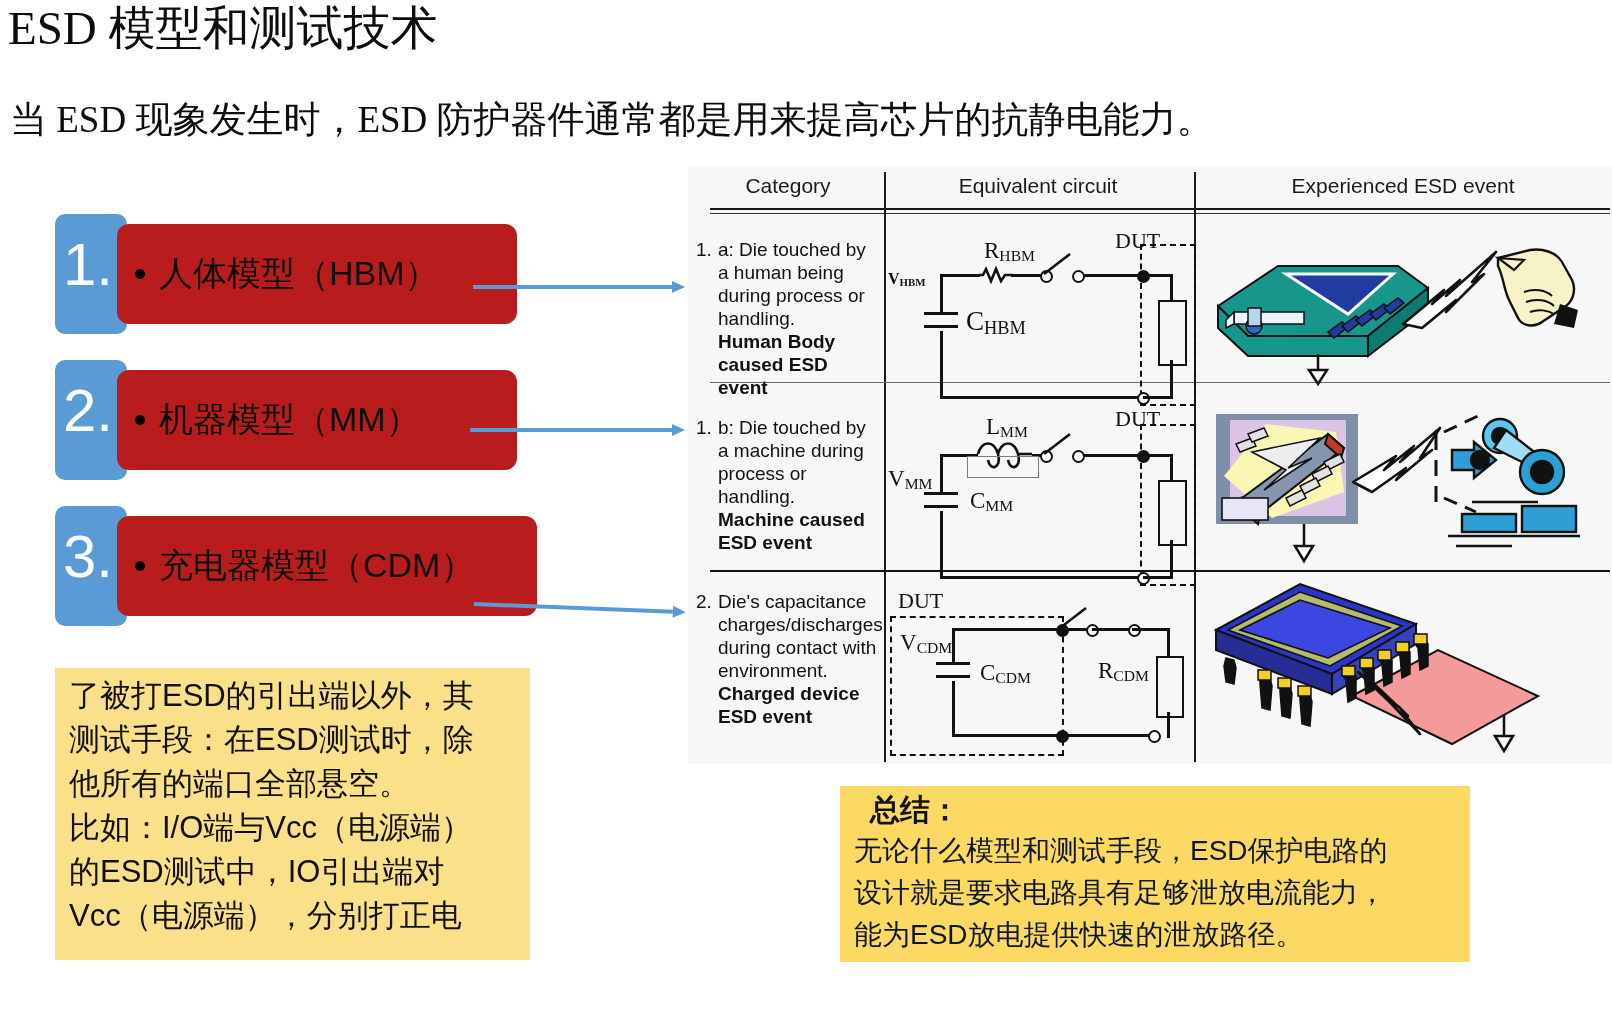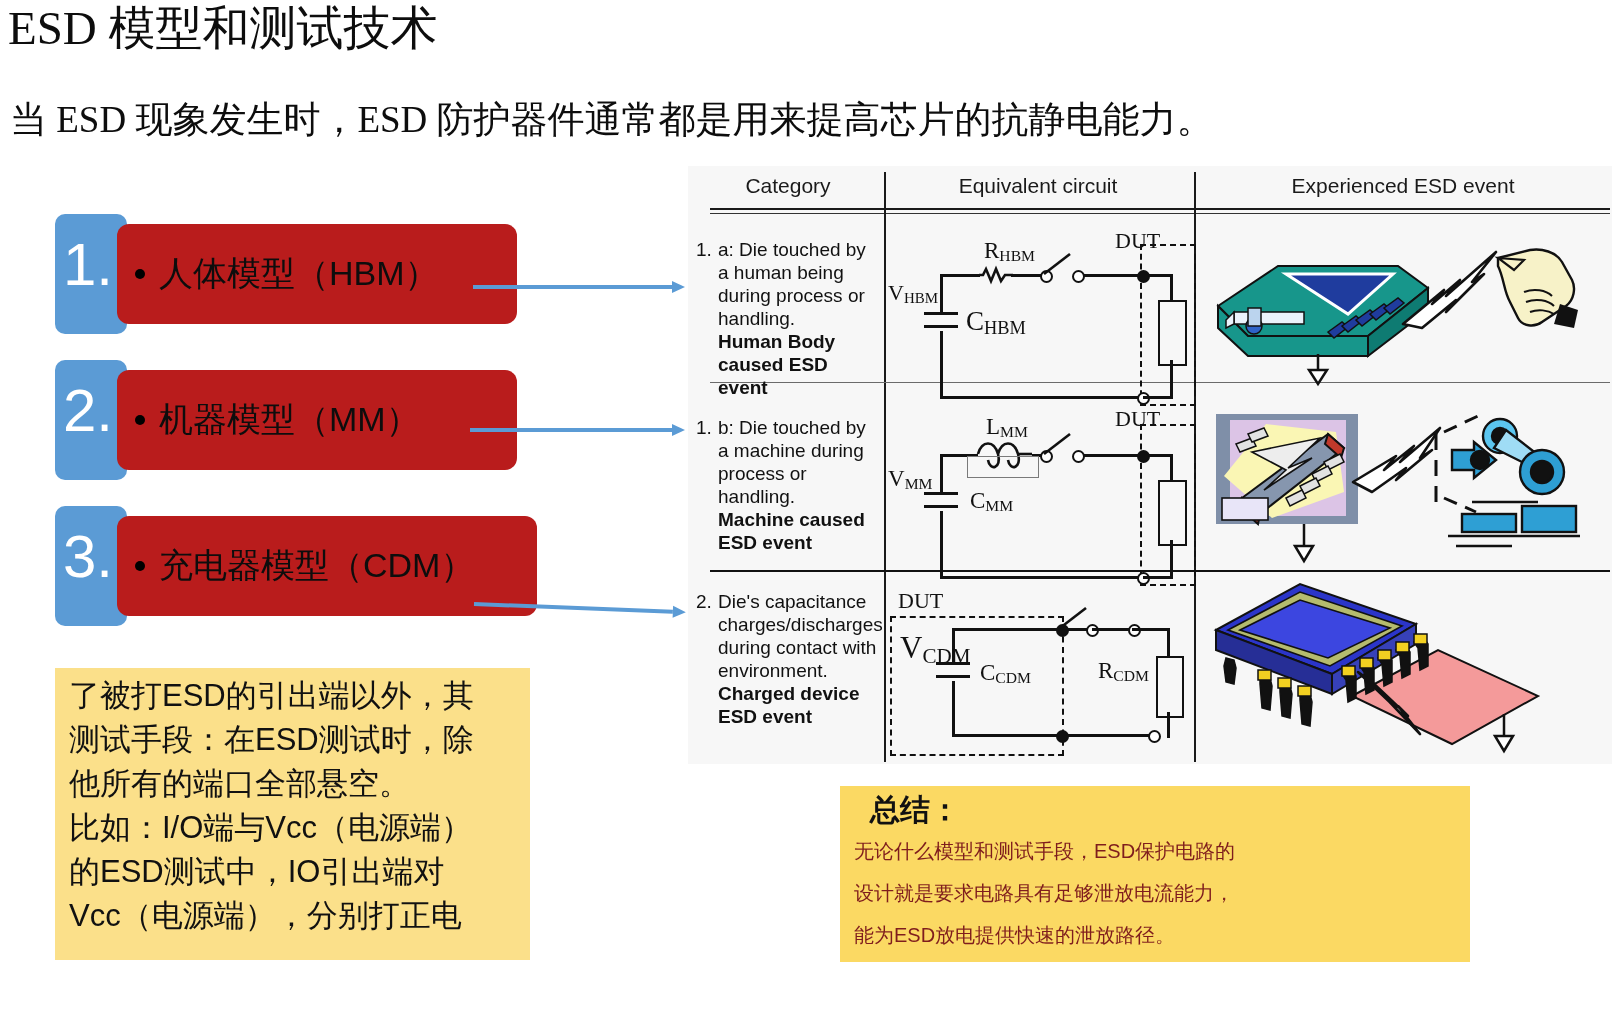--- a/index.html
+++ b/index.html
@@ -69,21 +69,21 @@
 
   
   #note-right{
     left:840px;top:786px;width:630px;height:176px;background:#FBD963;
   }
   #note-right .head{
     position:absolute;left:30px;top:4px;font-size:30px;font-weight:bold;color:#111;
   }
   #note-right .body{
     position:absolute;left:14px;top:44px;right:6px;
-    font-size:20px;line-height:42px;color:#7f1d1d;
+    font-size:28px;line-height:42px;color:#0f172a;
   }
 
   
   #esd-figure{left:688px;top:166px;width:924px;height:598px;background:#F7F7F7;}
   #esd-figure .colhdr{
     position:absolute;top:8px;font-size:21px;color:#1a1a1a;text-align:center;
   }
   #esd-figure .vline{position:absolute;width:2px;background:#1a1a1a;}
   #esd-figure .hline{position:absolute;height:2px;background:#1a1a1a;}
   #esd-figure .hthin{position:absolute;height:1px;background:#6b6b6b;}
@@ -195,21 +195,21 @@
   <div class="hthin" style="left:22px;top:216px;width:900px;"></div>
   <div class="hthin" style="left:22px;top:404px;width:900px;background:#111;height:2px;"></div>
 
   <div class="cat" style="left:8px;top:72px;">
     <span class="num">1.</span>
     <span class="tx">a: Die touched by a human being during process or handling.</span>
     <span class="tx"><b>Human Body caused ESD event</b></span>
   </div>
 
   <div>
-    <div class="lbl" style="left:200px;top:114px;font-size:22px;">
+    <div class="lbl" style="left:200px;top:104px;font-size:16px;font-weight:bold;">
       <span>V</span><span class="sub">HBM</span>
     </div>
     <div class="lbl" style="left:296px;top:72px;font-size:23px;">
       <span>R</span><span class="sub">HBM</span>
     </div>
     <div class="lbl" style="left:278px;top:140px;font-size:27px;">
       <span>C</span><span class="sub">HBM</span>
     </div>
     <div class="lbl" style="left:427px;top:62px;font-size:22px;">DUT</div>
 
@@ -378,21 +378,21 @@
     </g>
   </svg>
 
   <div class="cat" style="left:8px;top:424px;">
     <span class="num">2.</span>
     <span class="tx">Die's capacitance charges/discharges during contact with environment.</span>
     <span class="tx"><b>Charged device ESD event</b></span>
   </div>
 
   <div>
-    <div class="lbl" style="left:212px;top:464px;font-size:31px;text-align:center;">
+    <div class="lbl" style="left:212px;top:464px;font-size:23px;text-align:center;">
       <span>V</span><span class="sub">CDM</span>
     </div>
     <div class="lbl" style="left:292px;top:494px;font-size:23px;">
       <span>C</span><span class="sub">CDM</span>
     </div>
     <div class="lbl" style="left:410px;top:492px;font-size:23px;">
       <span>R</span><span class="sub">CDM</span>
     </div>
     <div class="lbl" style="left:210px;top:422px;font-size:22px;">DUT</div>
 

